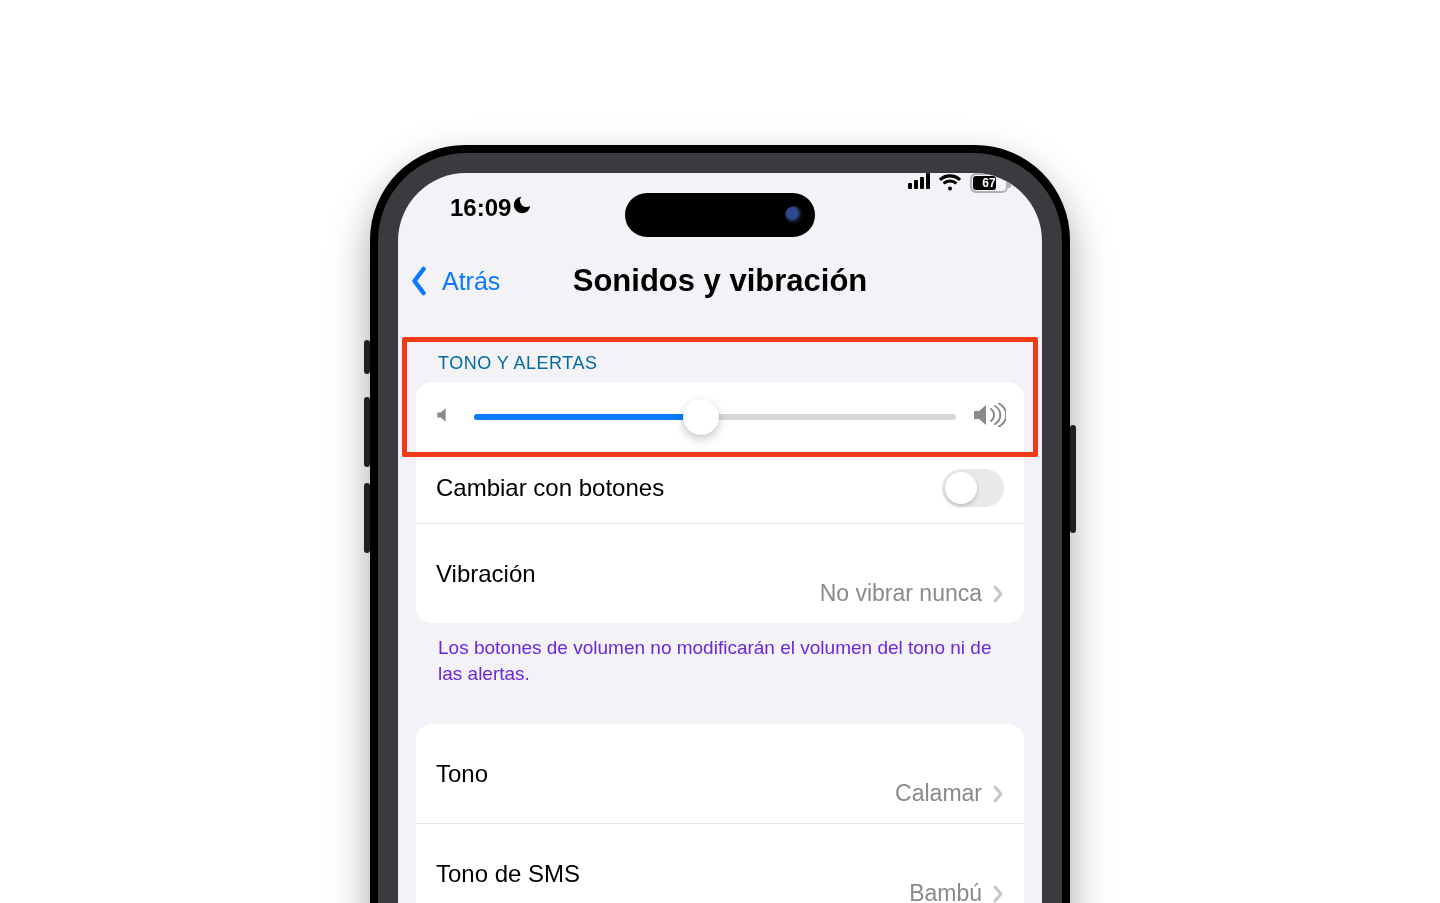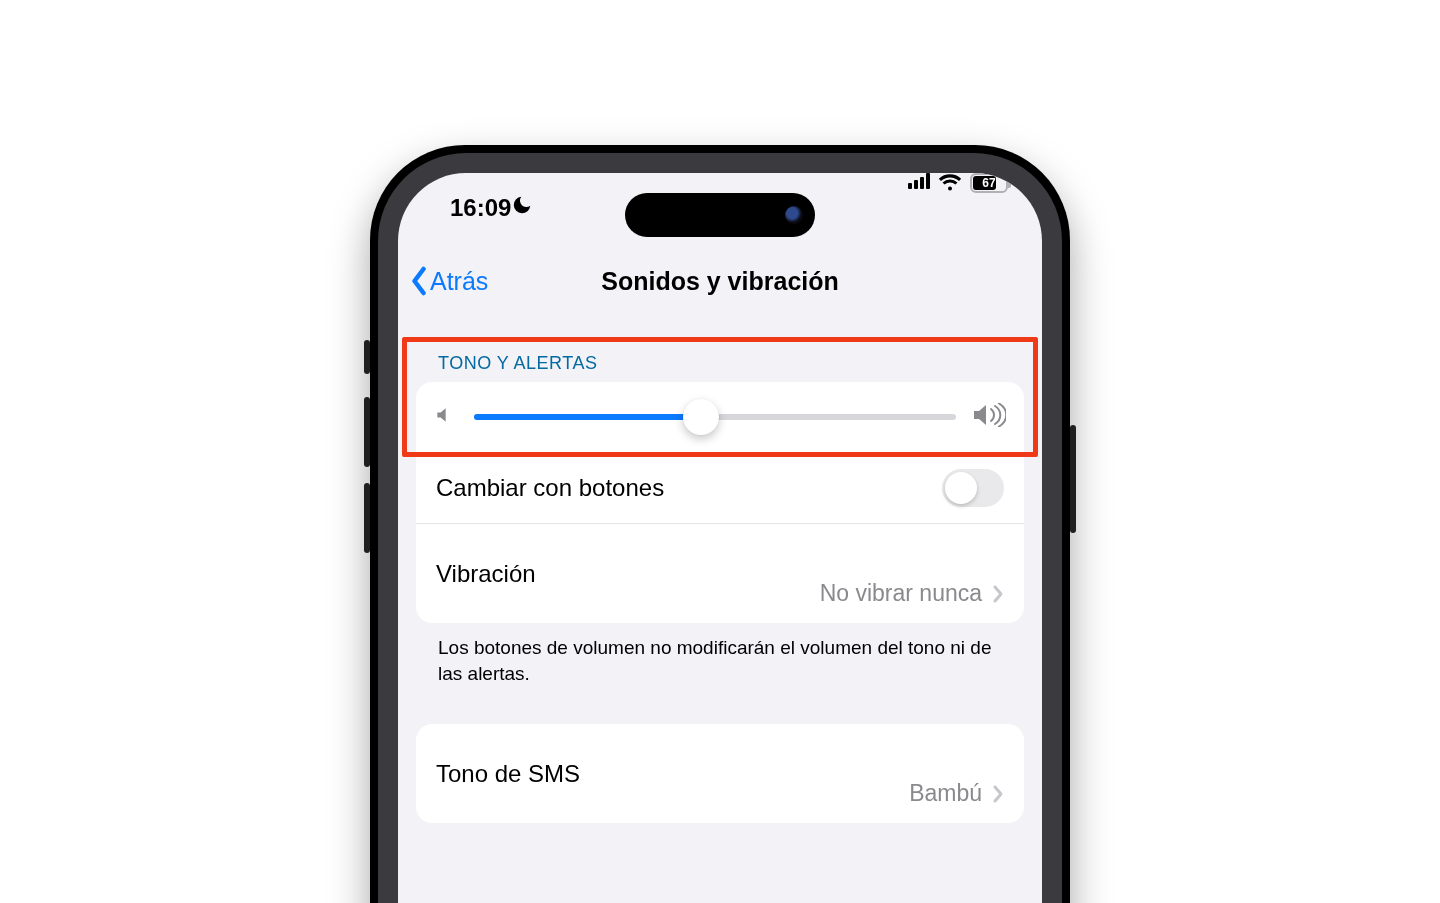--- a/index.html
+++ b/index.html
@@ -72,36 +72,36 @@
   }
   .battery::after { content:""; position:absolute; right:-5px; top:5px; width:3px; height:8px; background:#b0b0b5; border-radius:0 2px 2px 0; }
   .battery .fill { position:absolute; left:1px; top:1px; bottom:1px; background:#000; border-radius:3px; }
   .battery .pct  { position:absolute; left:0; right:0; text-align:center; font-size:12px; font-weight:700; color:#fff; mix-blend-mode:difference; }
 
   
   .nav {
     position: absolute; top: 80px; left: 0; right: 0; height: 56px;
     display:flex; align-items:center;
   }
-  .nav .back { display:flex; align-items:center; gap:2px; color:#0a7aff; font-size:25px; padding-left:12px; }
+  .nav .back { display:flex; align-items:center; gap:14px; color:#0a7aff; font-size:25px; padding-left:12px; }
   .nav .title {
     position:absolute; left:0; right:0; text-align:center;
-    font-size:25px; font-weight:600; color:#000;
+    font-size:31px; font-weight:600; color:#000;
     pointer-events:none;
   }
 
   
   .content { position:absolute; top:150px; left:0; right:0; bottom:0; padding:0 18px; }
 
   .section-header {
     font-size:18px; color:#0369a1; letter-spacing:.5px;
     padding: 30px 12px 8px 22px; text-transform: uppercase;
   }
   .section-footer {
-    font-size:19px; color:#000000;
+    font-size:19px; color:#6d28d9;
     padding: 12px 22px 0 22px; line-height:1.35;
   }
 
   .card {
     background:#ffffff; border-radius:16px; overflow:hidden;
   }
   .row {
     display:flex; align-items:center; justify-content:space-between;
     min-height:64px; padding:16px 20px; font-size:24px; color:#000;
     border-top:1px solid #e5e5ea;
@@ -251,20 +251,31 @@
                   </svg>
               </span>
             </span>
           </div>
         </div>
 
         <div class="section-footer">Los botones de volumen no modificarán el volumen del tono ni de las alertas.</div>
 
         <div class="card" style="margin-top:38px;">
           <div class="row">
+            <span>Tono</span>
+            <span class="trail">
+              <span>Calamar</span>
+              <span class="chevron">
+                <svg width="12" height="20" viewBox="0 0 12 20" fill="none" stroke="#c6c6cb" stroke-width="3" stroke-linecap="round" stroke-linejoin="round">
+                    <polyline points="3,3 9,10 3,17"></polyline>
+                  </svg>
+              </span>
+            </span>
+          </div>
+          <div class="row">
             <span>Tono de SMS</span>
             <span class="trail">
               <span>Bambú</span>
               <span class="chevron">
                 <svg width="12" height="20" viewBox="0 0 12 20" fill="none" stroke="#c6c6cb" stroke-width="3" stroke-linecap="round" stroke-linejoin="round">
                     <polyline points="3,3 9,10 3,17"></polyline>
                   </svg>
               </span>
             </span>
           </div>

